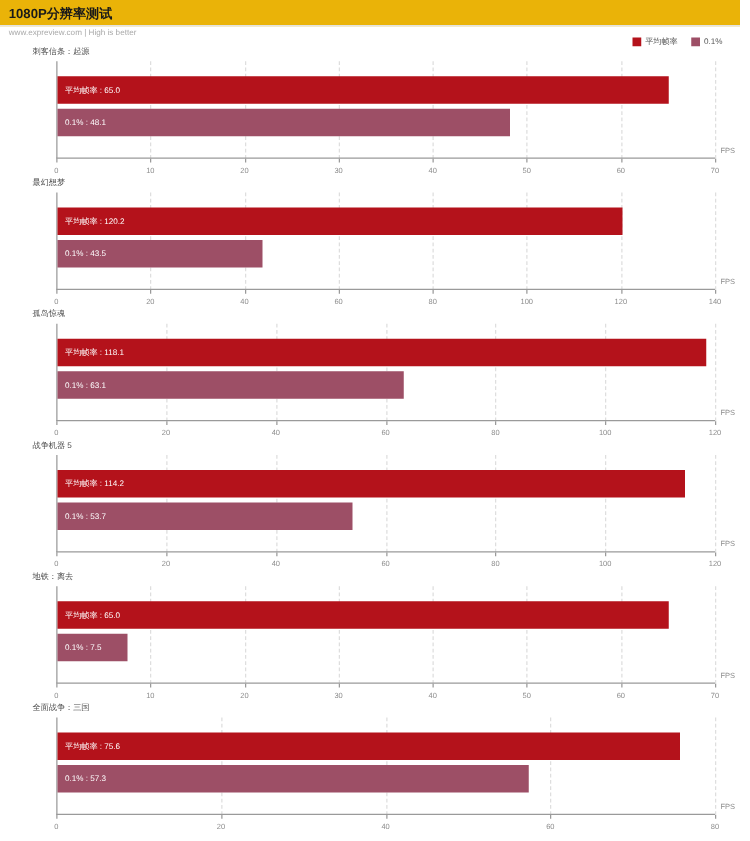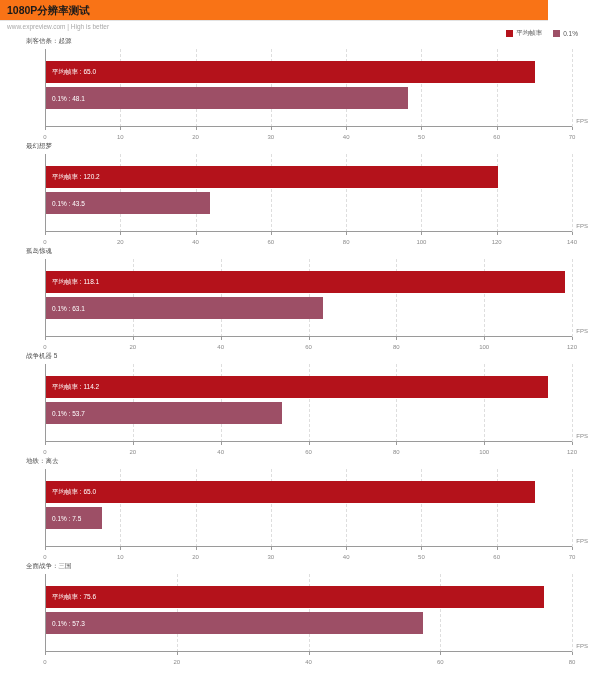--- a/index.html
+++ b/index.html
@@ -14,22 +14,22 @@
     position: relative;
     width: 600px;
     height: 673px;
     background: #ffffff;
   }
 
   
   .header {
     position: absolute;
     left: 0; top: 0;
-    width: 548px; height: 21px;
-    background: #f97316;
+    width: 592px; height: 21px;
+    background: #eab308;
     border-bottom: 1px solid #e3e3e3;
   }
   .header-title {
     position: absolute;
     left: 7px; top: 4px;
     font-size: 10.5px;
     font-weight: bold;
     color: #1a1a1a;
     letter-spacing: 0px;
     white-space: nowrap;

